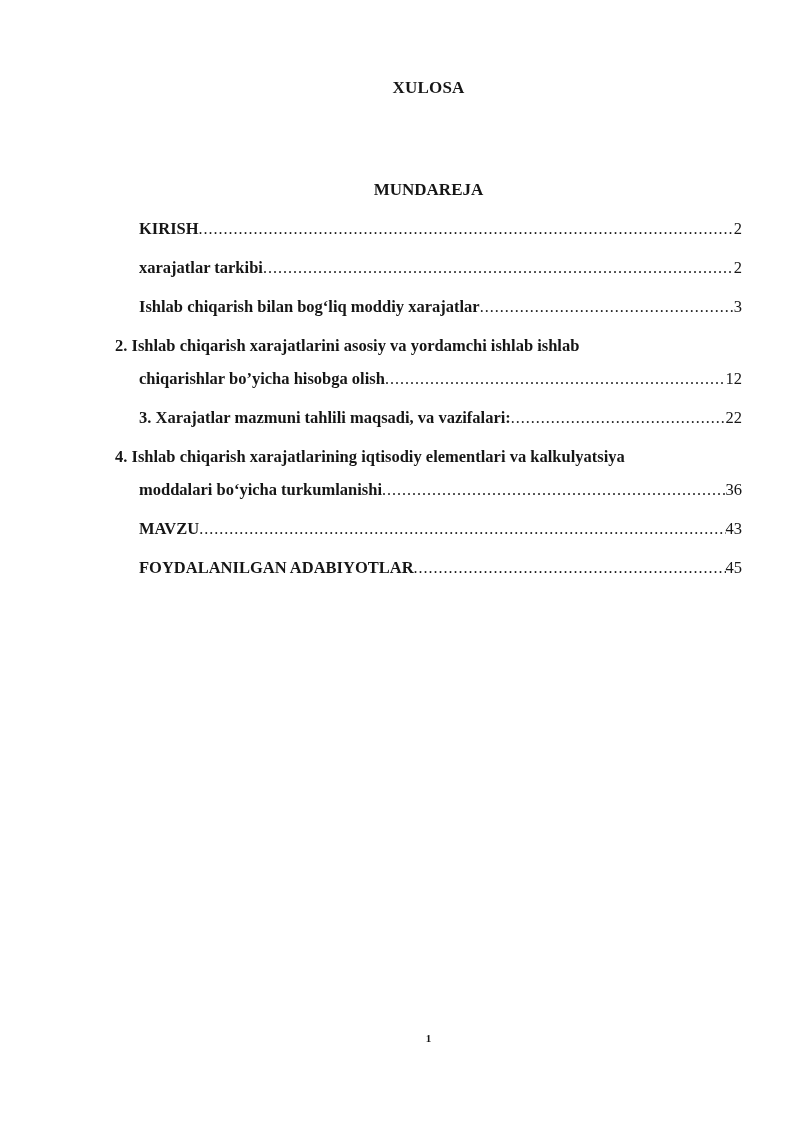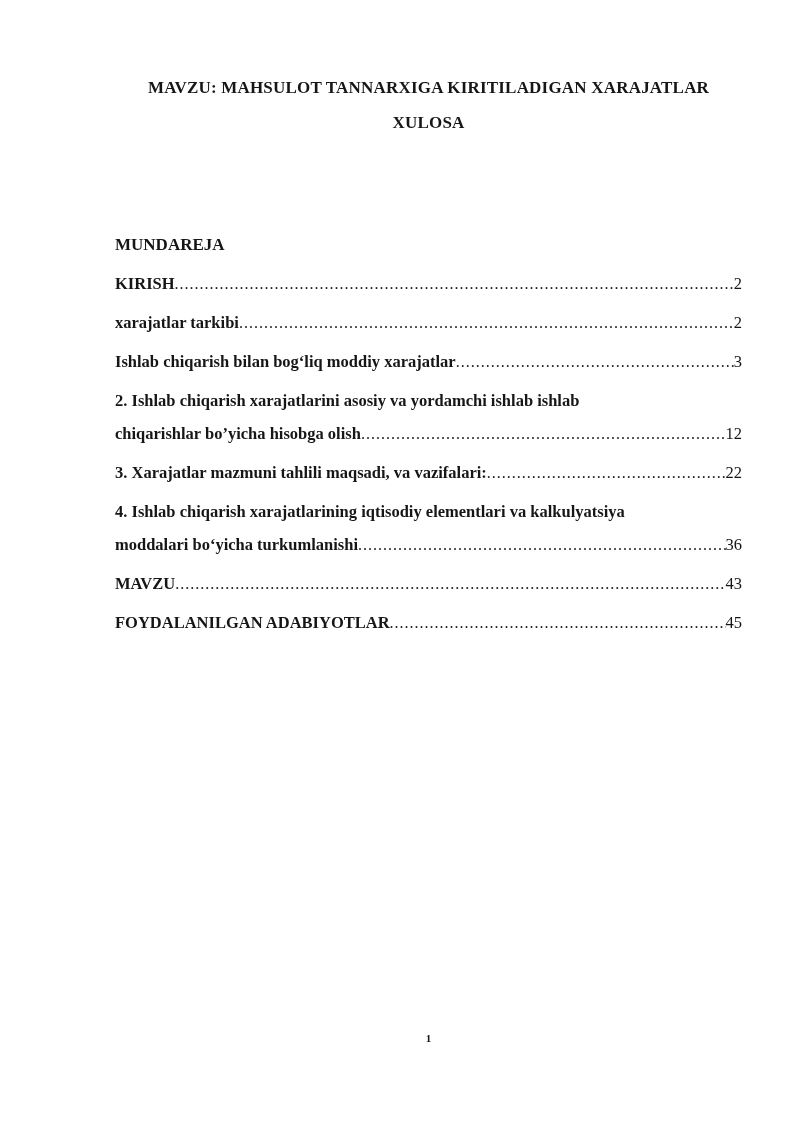--- a/index.html
+++ b/index.html
@@ -20,36 +20,38 @@
     font-size: 17px;
     font-weight: bold;
     text-align: center;
     line-height: 35px;
     letter-spacing: 0.2px;
   }
   .title-line { display: block; white-space: pre; }
   .toc-heading {
     font-size: 17px;
     font-weight: bold;
+    text-align: center;
     line-height: 33px;
-    margin-top: 88px;
+    margin-top: 68px;
   }
   .toc-list { display: block; }
   .toc-entry {
     margin-top: 6px;
     font-size: 16.5px;
     font-weight: bold;
   }
   .toc-line {
     line-height: 33px;
     white-space: pre;
   }
   .with-leader {
     display: flex;
     align-items: flex-start;
+    margin-left: 24px;
   }
   .toc-text { flex: 0 0 auto; white-space: pre; }
   .toc-leader {
     flex: 1 1 auto;
     min-width: 0;
     overflow: hidden;
     white-space: nowrap;
     font-weight: normal;
     font-size: 16px;
     letter-spacing: 1px;
@@ -69,21 +71,20 @@
     font-size: 11px;
     font-weight: bold;
   }
 </style>
 </head>
 <body>
 
 <div class="page">
   <div class="content">
     <h1 class="doc-title">
-      <span class="title-line">MAVZU: MAHSULOT TANNARXIGA KIRITILADIGAN XARAJATLAR</span>
       <span class="title-line">XULOSA</span>
     </h1>
 
     <h2 class="toc-heading">MUNDAREJA</h2>
 
     <nav class="toc-list">
   <div class="toc-entry">
     <p class="toc-line with-leader"><span class="toc-text">KIRISH</span><span class="toc-leader">....................................................................................................................................................................................................................................................................</span><span class="toc-page">2</span></p>
   </div>
 

